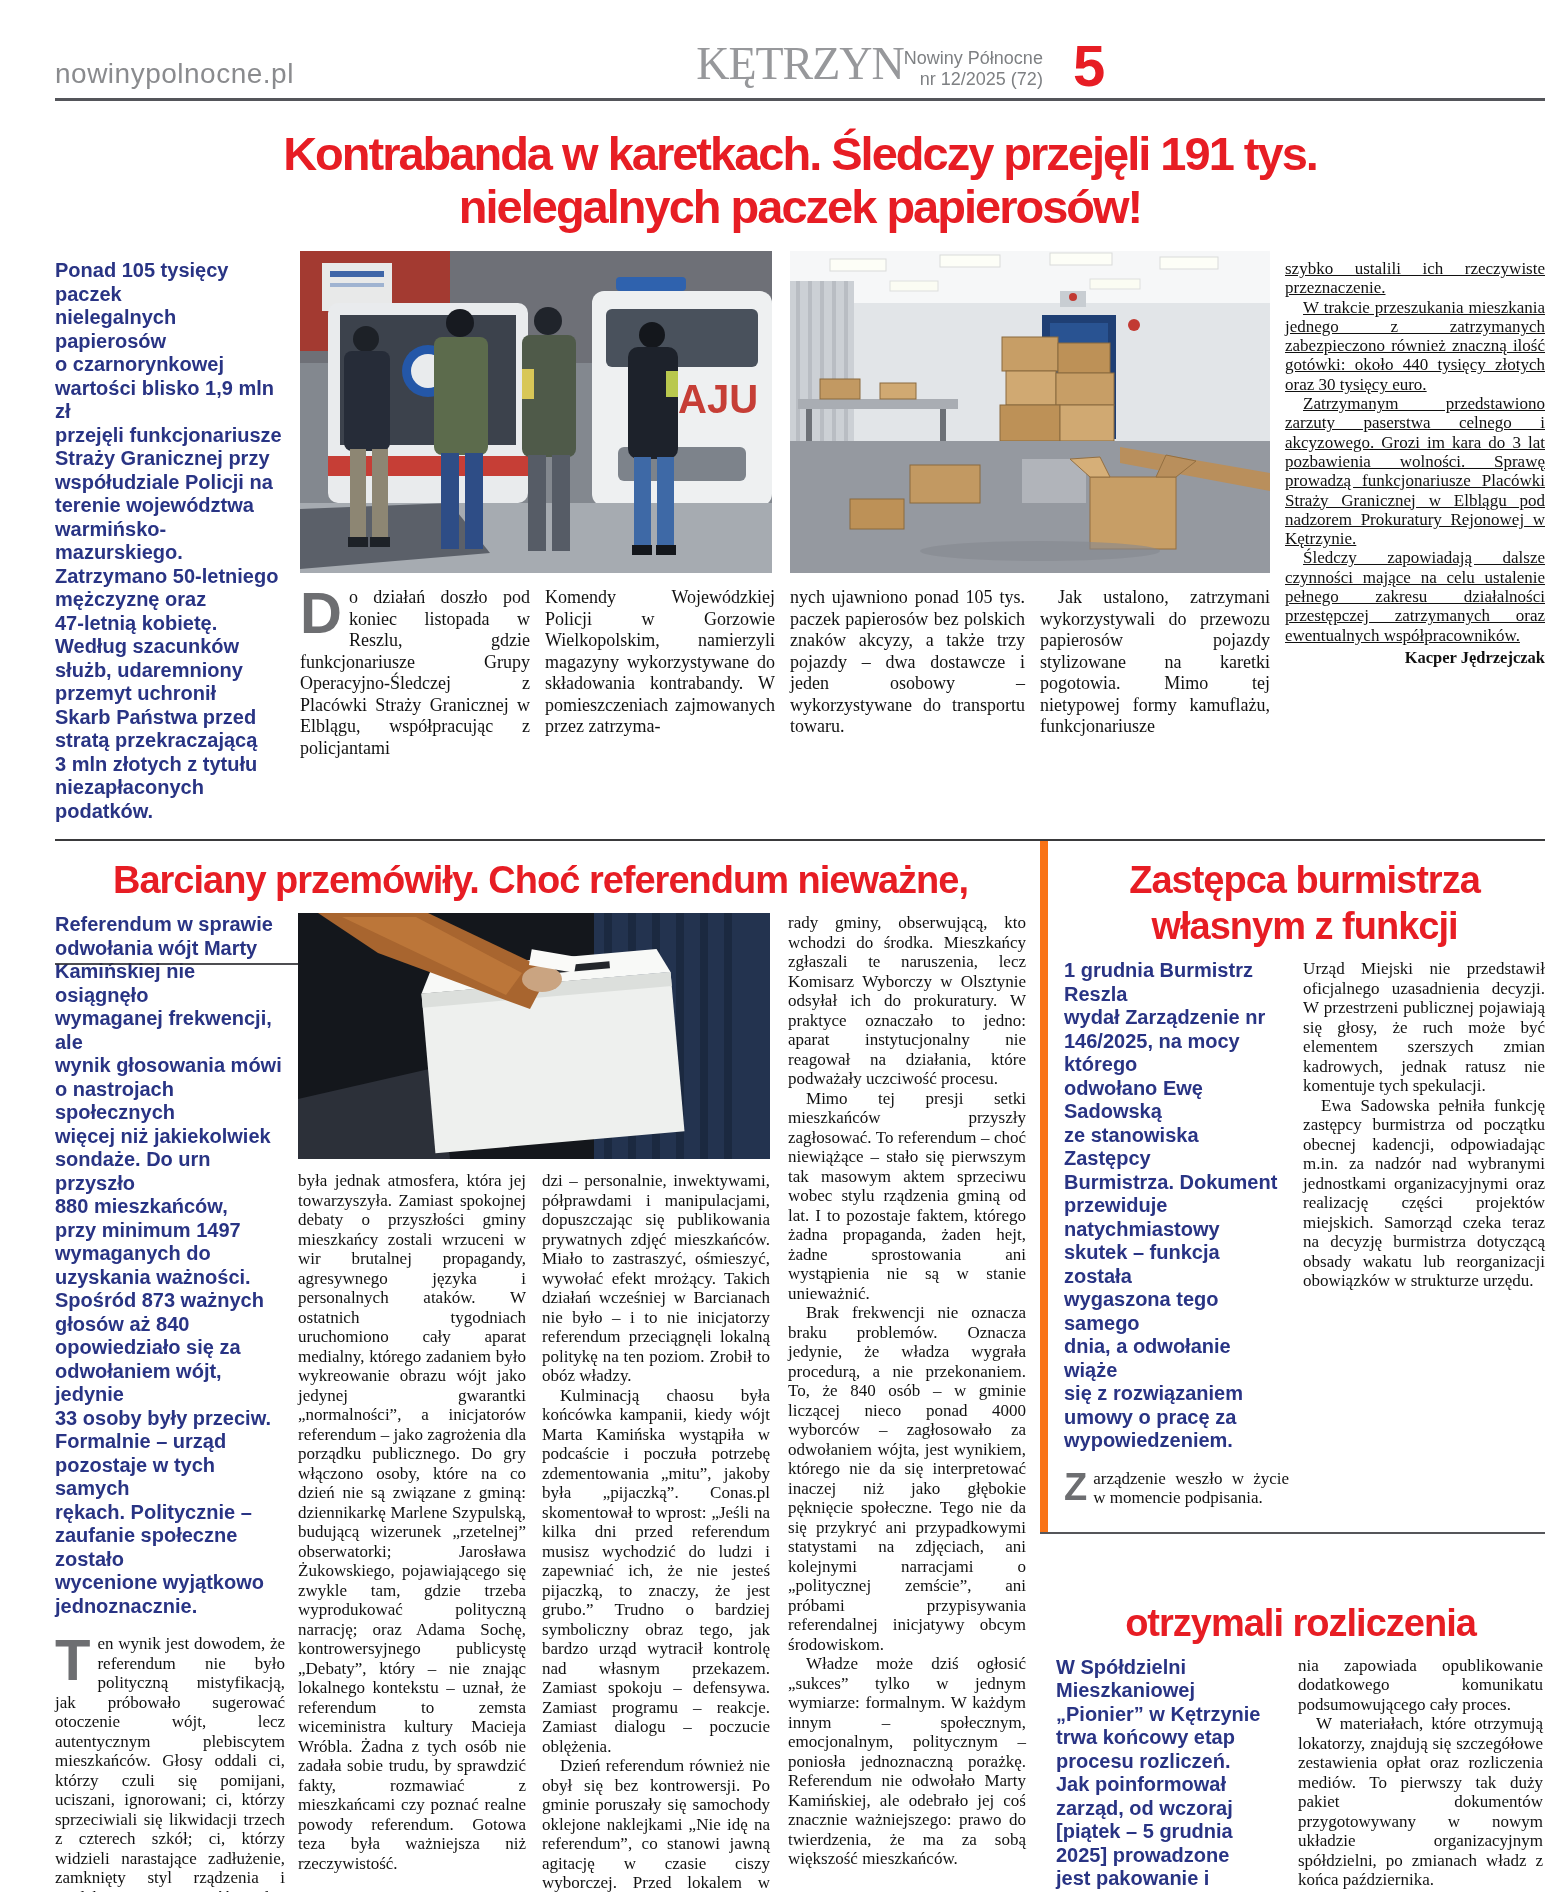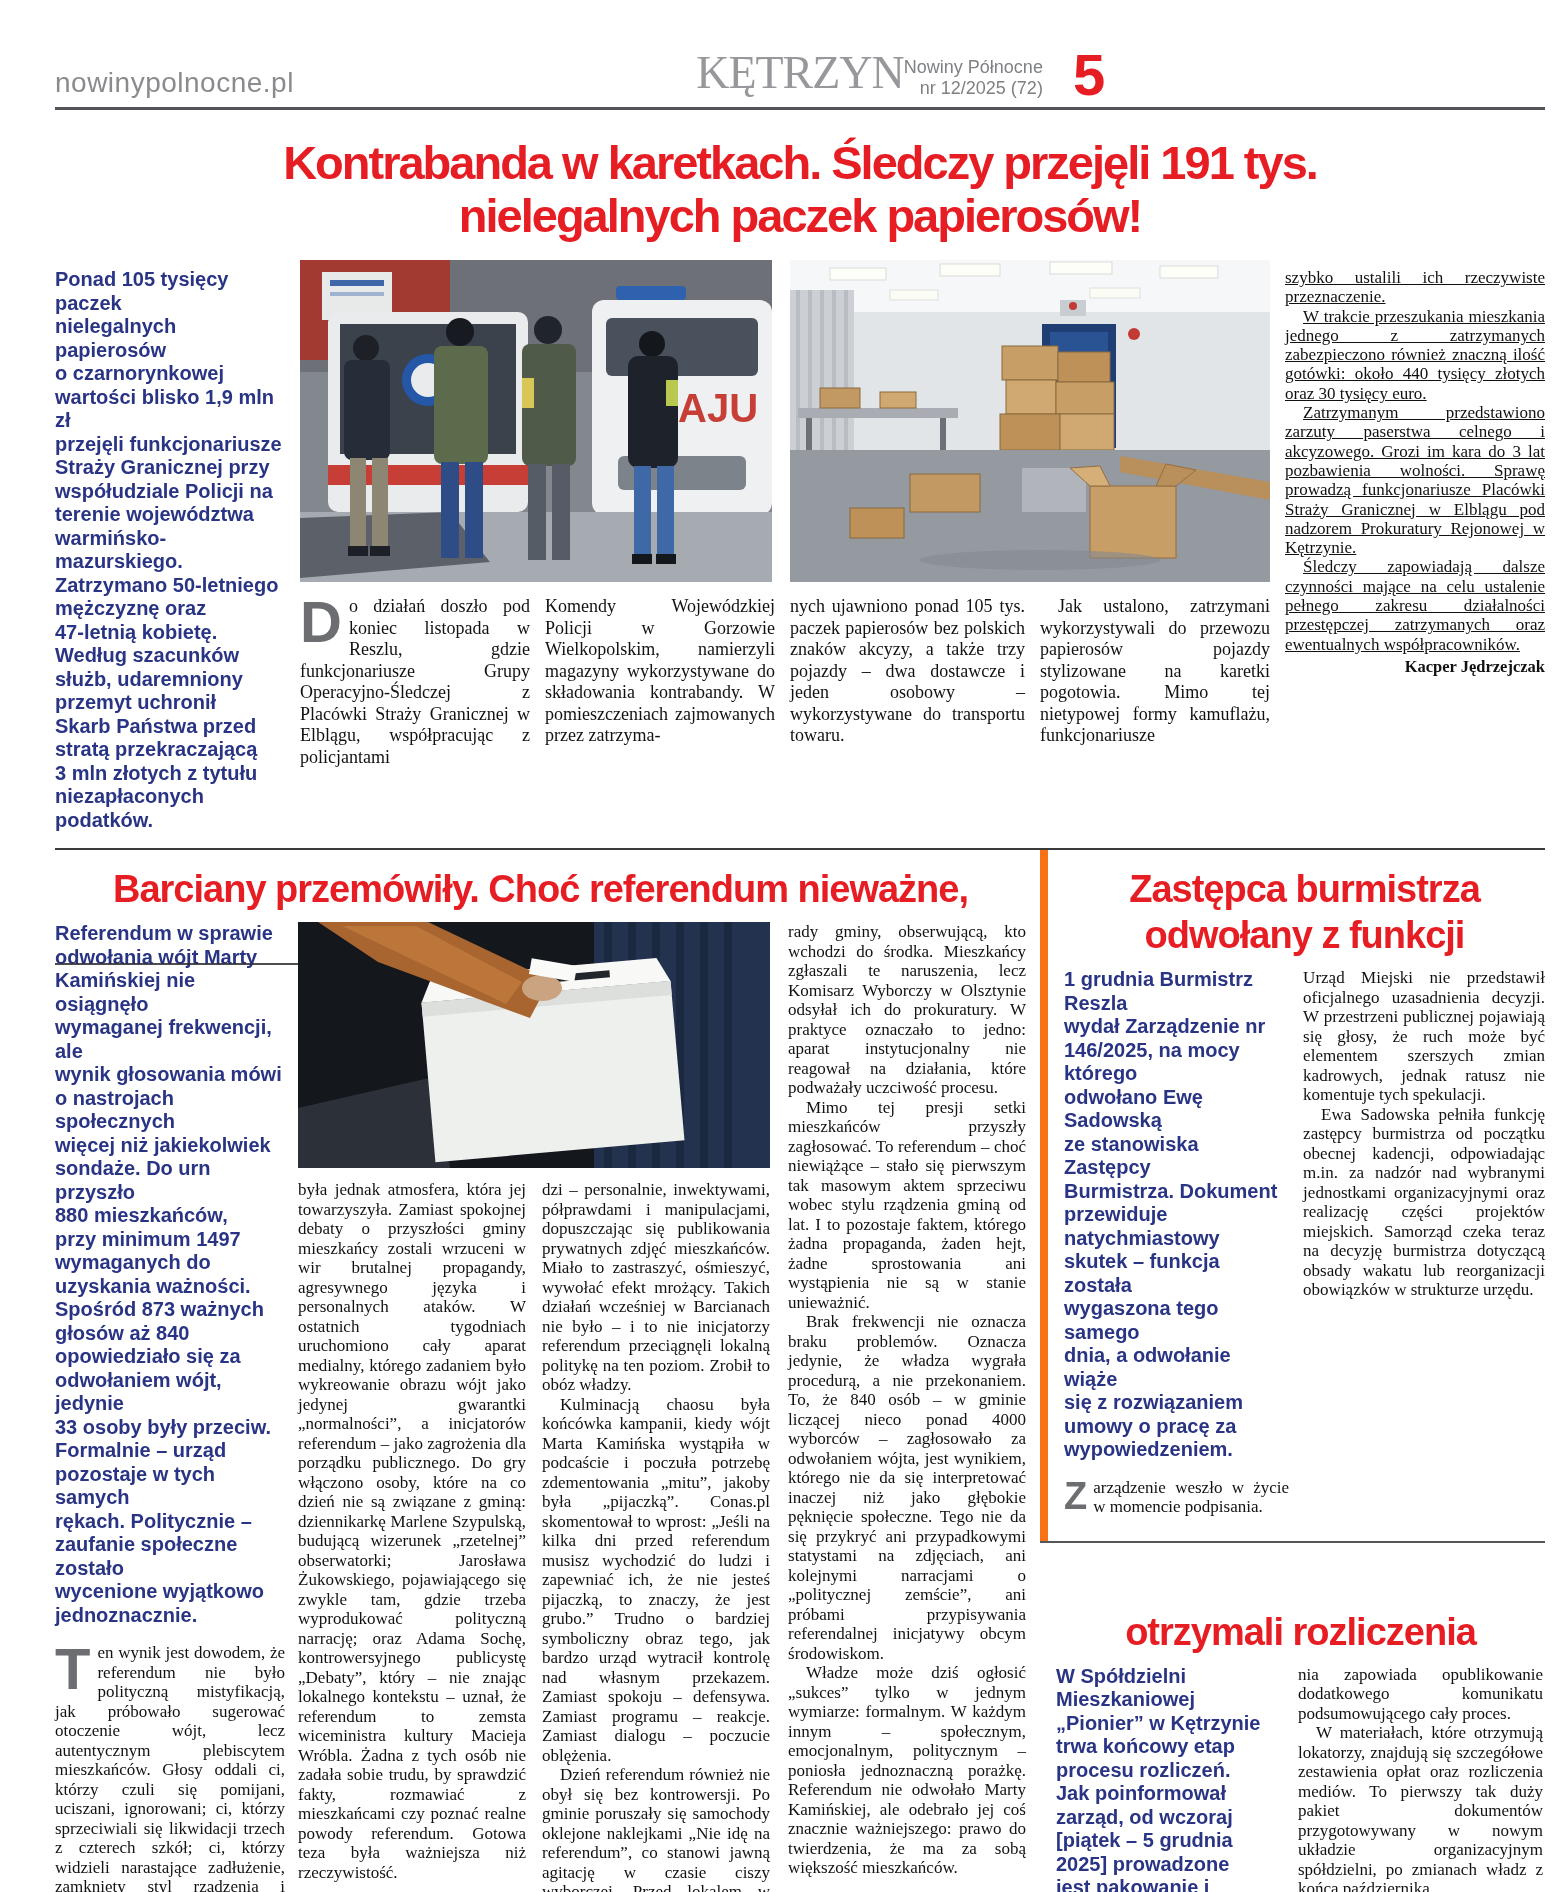--- a/index.html
+++ b/index.html
@@ -1,21 +1,21 @@
 <!DOCTYPE html>
 <html lang="pl"><head>
 <meta charset="utf-8">
 <style>
   * { margin:0; padding:0; box-sizing:border-box; }
   html,body { background:#ffffff; }
   body {
     width:1558px; height:1892px; overflow:hidden; position:relative;
     font-family:"Liberation Serif", serif; color:#111;
   }
-  .page { width:1558px; height:1892px; padding:16px 13px 0 55px; position:relative; }
+  .page { width:1558px; height:1892px; padding:7px 13px 0 55px; position:relative; }
 
   
   .masthead {
     display:grid; grid-template-columns:1fr auto 1fr; align-items:end;
     padding:30px 0 8px; border-bottom:3px solid #54555a;
   }
   .site-logo { font-family:"Liberation Sans",sans-serif; font-size:28px; color:#8a8b8e; letter-spacing:.5px; }
   .section-label { font-family:Liberation Serif, serif; font-size:46px; color:#97989b; letter-spacing:-1px; text-align:center; }
   .mast-right { display:flex; align-items:flex-end; gap:30px; }
   .issue-info { font-family:"Liberation Sans",sans-serif; font-size:18px; line-height:21px; color:#7e8083; text-align:right; }
@@ -323,21 +323,21 @@
           <p class="serif-sm ind">Władze może dziś ogłosić „sukces” tylko w jednym wymiarze: formalnym. W każdym innym – społecznym, emocjonalnym, politycznym – poniosła jednoznaczną porażkę. Referendum nie odwołało Marty Kamińskiej, ale odebrało jej coś znacznie ważniejszego: prawo do twierdzenia, że ma za sobą większość mieszkańców.</p>
 
         </div>
       </div>
     </div>
 
     <div class="right-stack">
       <div class="a3">
         <h2 class="headline hl-2">
           <span>Zastępca burmistrza</span><br>
-          <span>odwołany z funkcji</span>
+          <span>własnym z funkcji</span>
         </h2>
         <div class="a3-row">
           <div class="a34-lead">
             <div class="lead">1 grudnia Burmistrz Reszla
 wydał Zarządzenie nr
 146/2025, na mocy którego
 odwołano Ewę Sadowską
 ze stanowiska Zastępcy
 Burmistrza. Dokument
 przewiduje natychmiastowy

